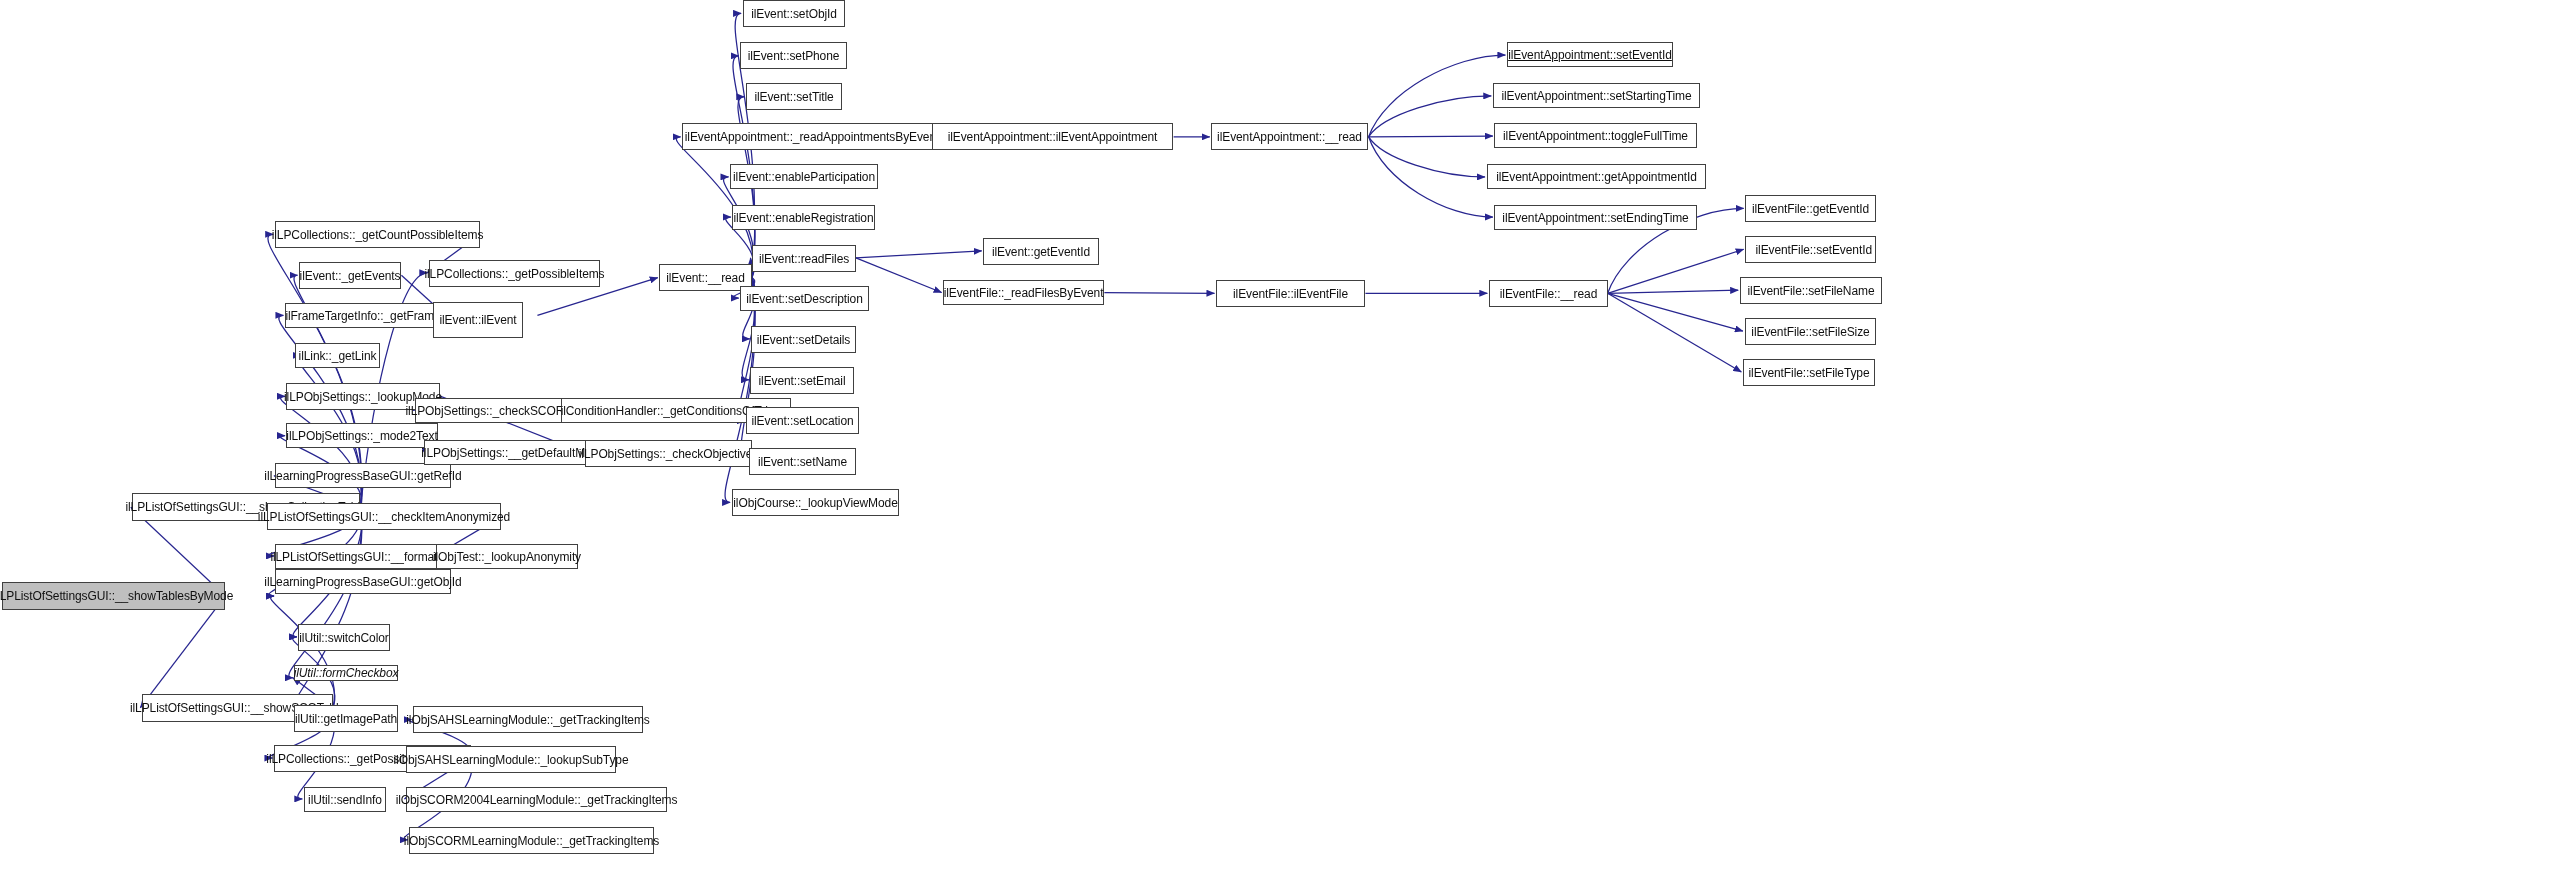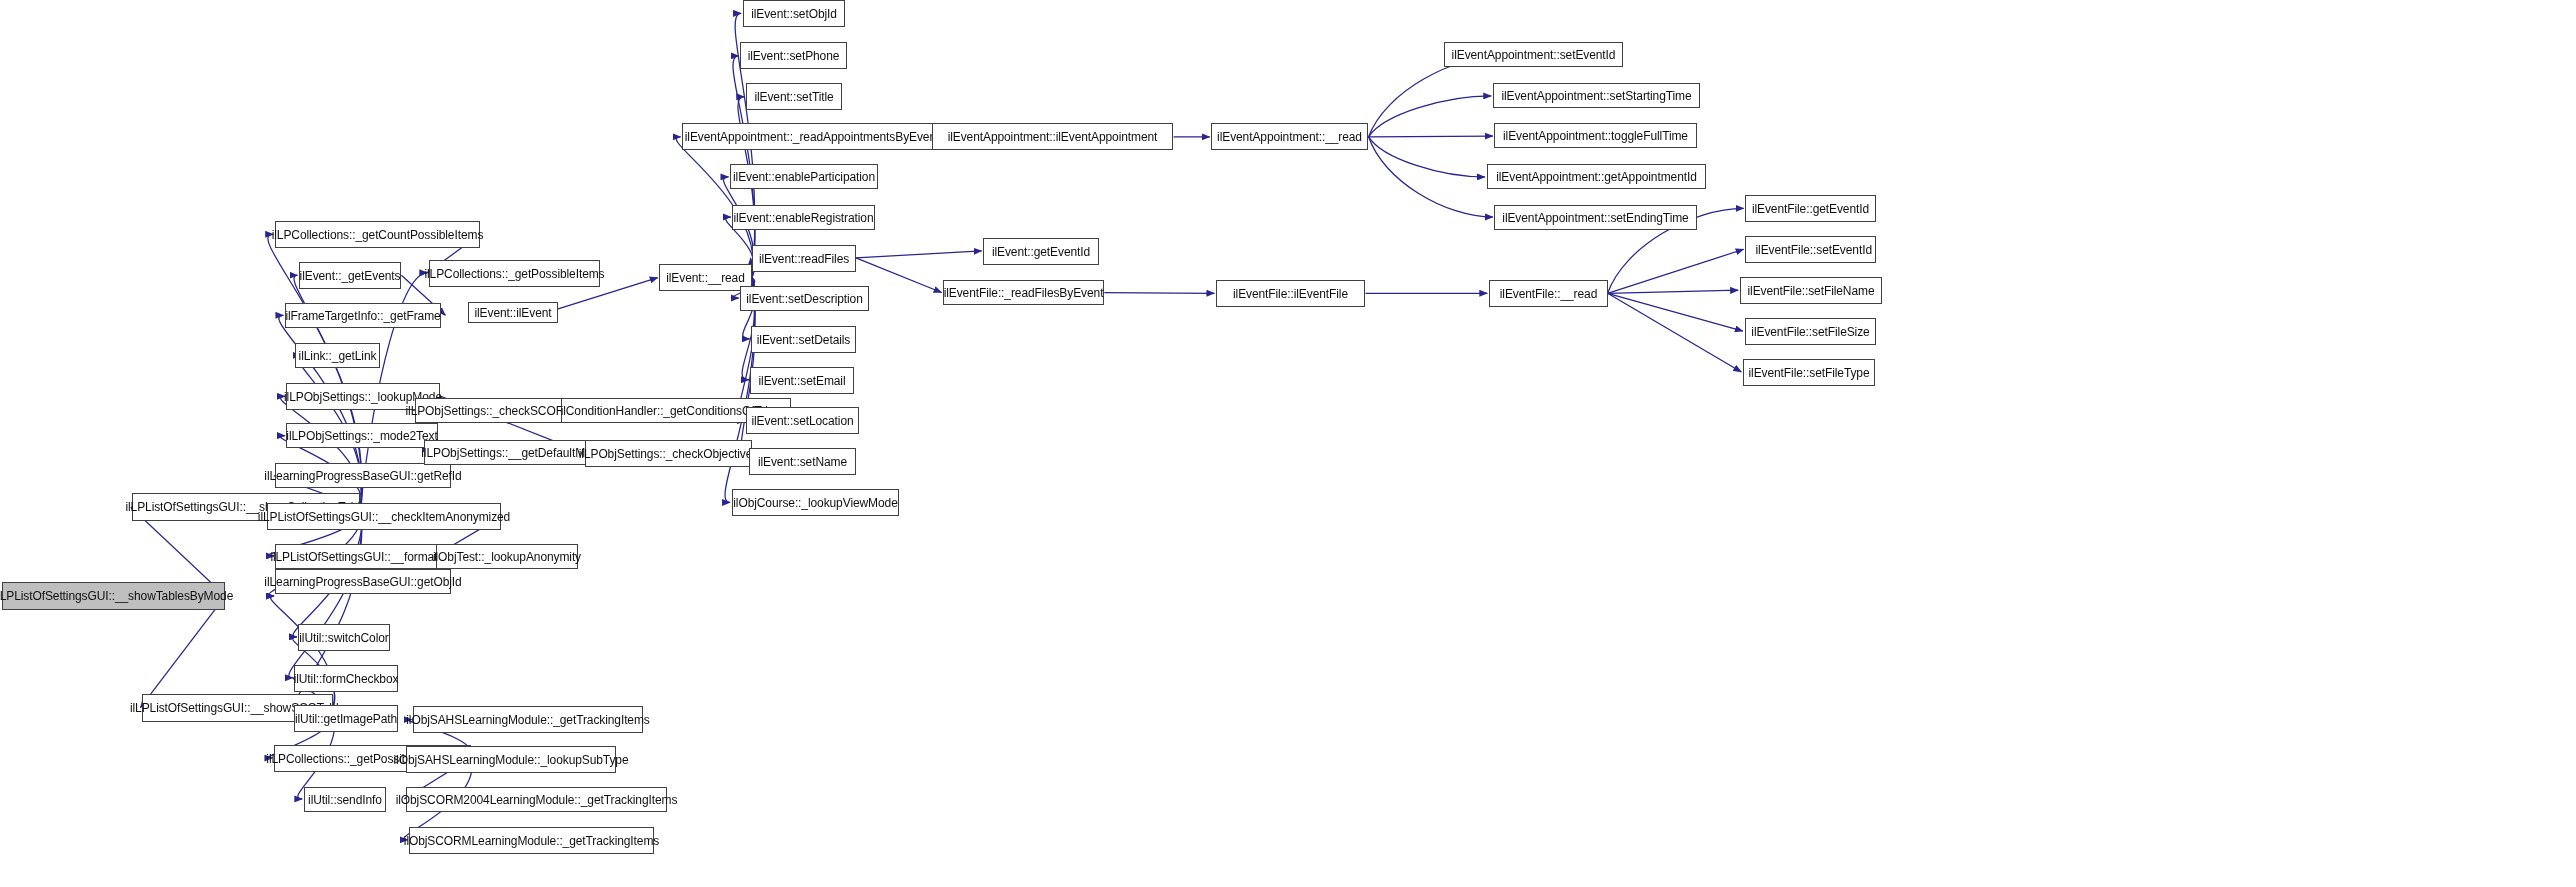--- a/index.html
+++ b/index.html
@@ -166,36 +166,36 @@
       </div>
       <div class="node" style="left: 275px; top: 544px; width: 182px; height: 25px;">
         <span>ilLPListOfSettingsGUI::__formatPath</span>
       </div>
       <div class="node" style="left: 275px; top: 569px; width: 176px; height: 25px;">
         <span>ilLearningProgressBaseGUI::getObjId</span>
       </div>
       <div class="node thick" style="left: 298px; top: 624px; width: 92px; height: 27px;">
         <span>ilUtil::switchColor</span>
       </div>
-      <div class="node thick" style="left: 294px; top: 665px; width: 104px; height: 27px;">
+      <div class="node thick" style="left: 294px; top: 665px; width: 104px; height: 16px; font-style: italic;">
         <span>ilUtil::formCheckbox</span>
       </div>
       <div class="node thick" style="left: 294px; top: 705px; width: 104px; height: 27px;">
         <span>ilUtil::getImagePath</span>
       </div>
       <div class="node thick" style="left: 274px; top: 745px; width: 197px; height: 27px;">
         <span>ilLPCollections::_getPossibleSAHSItems</span>
       </div>
       <div class="node" style="left: 304px; top: 787px; width: 82px; height: 25px;">
         <span>ilUtil::sendInfo</span>
       </div>
       <div class="node thick" style="left: 429px; top: 260px; width: 171px; height: 27px;">
         <span>ilLPCollections::_getPossibleItems</span>
       </div>
-      <div class="node thick" style="left: 468px; top: 302px; width: 90px; height: 21px;">
+      <div class="node thick" style="left: 433px; top: 302px; width: 90px; height: 36px;">
         <span>ilEvent::ilEvent</span>
       </div>
       <div class="node" style="left: 415px; top: 398px; width: 221px; height: 25px;">
         <span>ilLPObjSettings::_checkSCORMPreconditions</span>
       </div>
       <div class="node" style="left: 424px; top: 440px; width: 178px; height: 25px;">
         <span>ilLPObjSettings::__getDefaultMode</span>
       </div>
       <div class="node" style="left: 436px; top: 544px; width: 142px; height: 25px;">
         <span>ilObjTest::_lookupAnonymity</span>
@@ -268,21 +268,21 @@
       </div>
       <div class="node" style="left: 943px; top: 280px; width: 161px; height: 25px;">
         <span>ilEventFile::_readFilesByEvent</span>
       </div>
       <div class="node thick" style="left: 1211px; top: 123px; width: 157px; height: 27px;">
         <span>ilEventAppointment::__read</span>
       </div>
       <div class="node thick" style="left: 1216px; top: 280px; width: 149px; height: 27px;">
         <span>ilEventFile::ilEventFile</span>
       </div>
-      <div class="node" style="left: 1444px; top: 42px; width: 179px; height: 25px;">
+      <div class="node" style="left: 1507px; top: 42px; width: 166px; height: 25px; text-decoration: underline;">
         <span>ilEventAppointment::setEventId</span>
       </div>
       <div class="node" style="left: 1493px; top: 83px; width: 207px; height: 25px;">
         <span>ilEventAppointment::setStartingTime</span>
       </div>
       <div class="node" style="left: 1494px; top: 123px; width: 203px; height: 25px;">
         <span>ilEventAppointment::toggleFullTime</span>
       </div>
       <div class="node" style="left: 1487px; top: 164px; width: 219px; height: 25px;">
         <span>ilEventAppointment::getAppointmentId</span>

